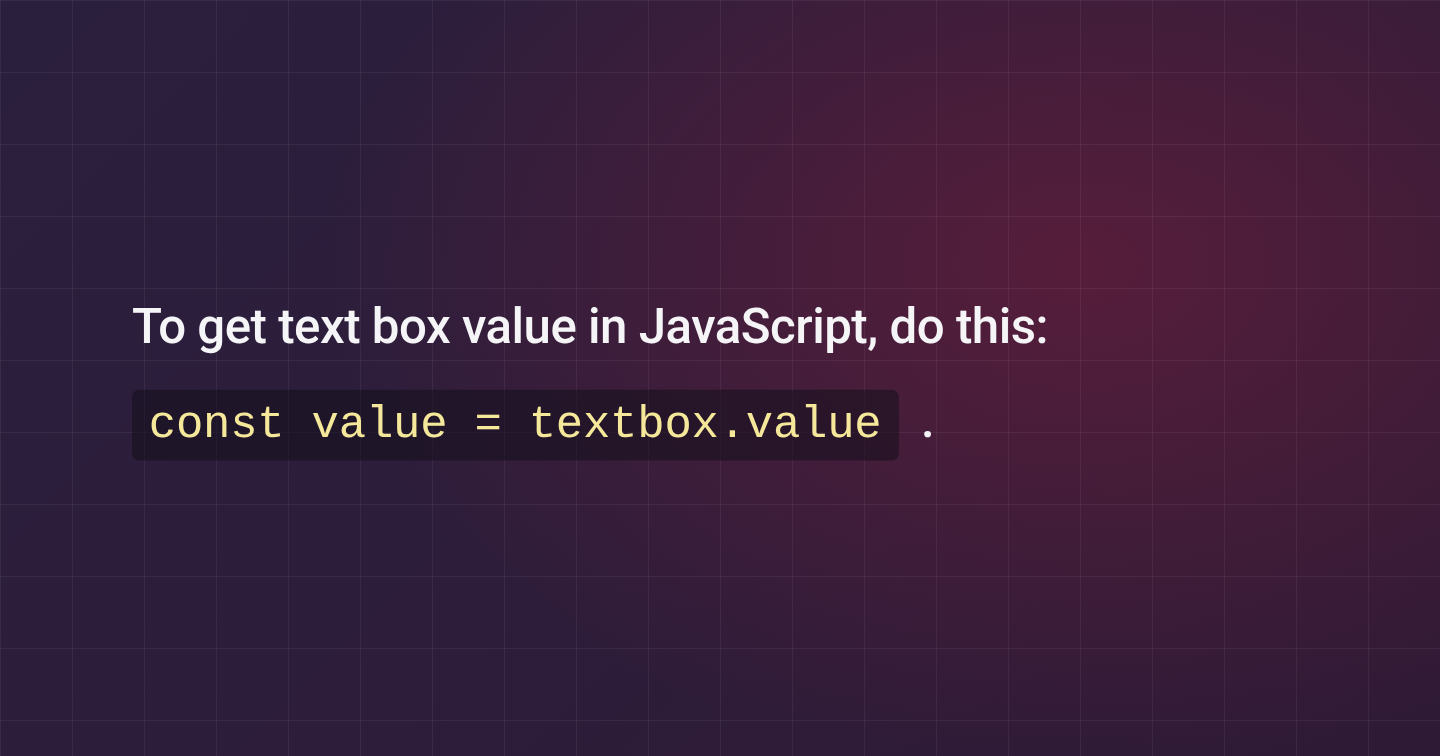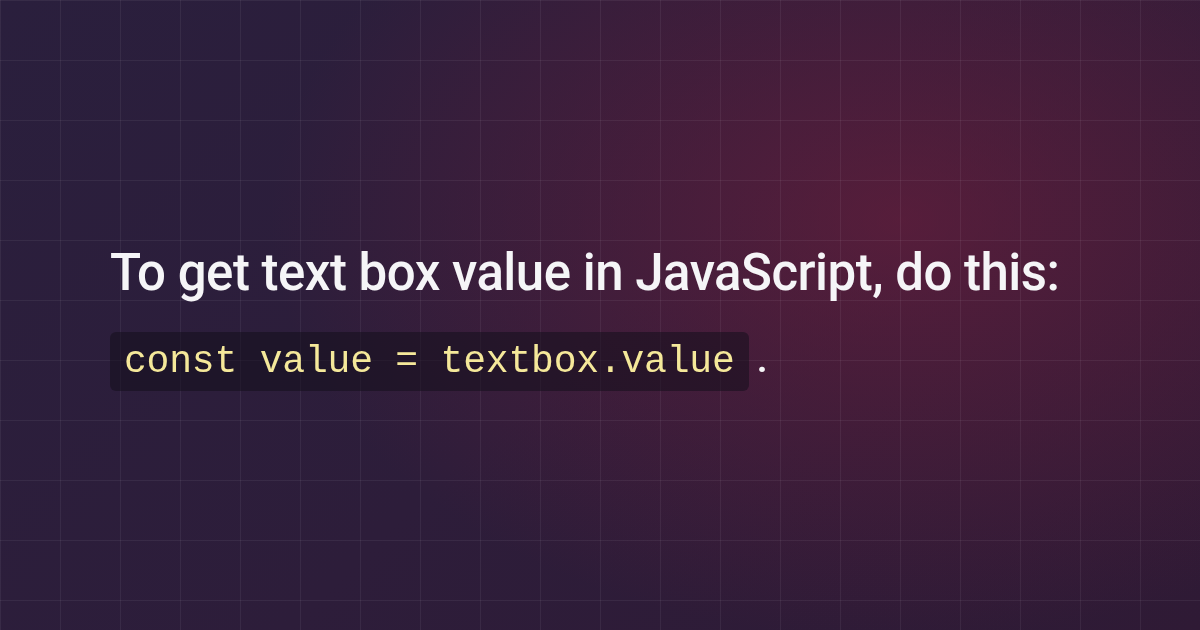--- a/index.html
+++ b/index.html
@@ -30,30 +30,30 @@
     .content {
       position: absolute;
       top: 50%;
       left: 50%;
       transform: translate(-50%, -50%);
       width: 100%;
       padding: 0 110px;
     }
     .heading {
       color: #f5f5f7;
-      font-size: 51px;
+      font-size: 41px;
       font-weight: 500;
       line-height: 1.35;
       letter-spacing: -0.01em;
     }
     .code-line {
       margin-top: 24px;
       display: flex;
       align-items: baseline;
-      gap: 8px;
+      gap: 19px;
     }
     .code-inline {
       display: inline-block;
       background: rgba(20, 14, 28, 0.55);
       color: #f5e89a;
       font-family: "SFMono-Regular", ui-monospace, Menlo, Consolas, "Liberation Mono", monospace;
       font-size: 38px;
       font-weight: 400;
       padding: 8px 14px;
       border-radius: 6px;

